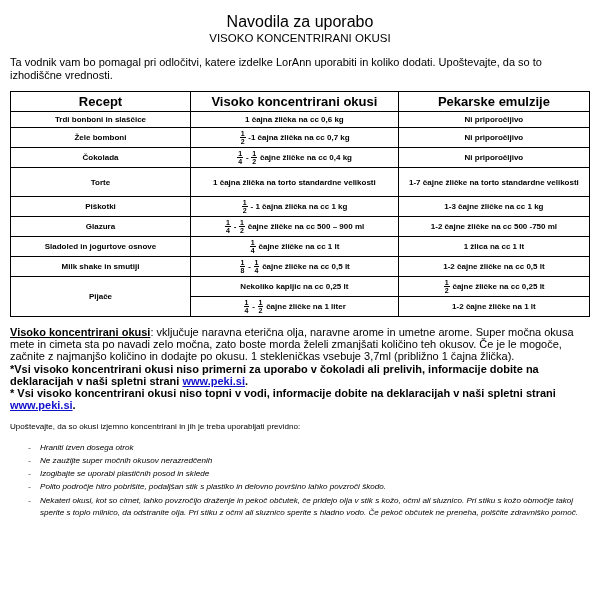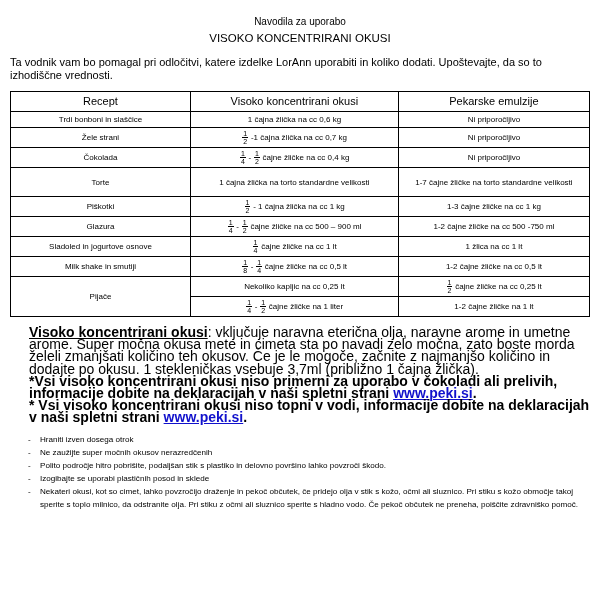--- a/index.html
+++ b/index.html
@@ -19,21 +19,21 @@
     padding: 10px 10px 0 10px;
     box-sizing: border-box;
     width: 600px;
   }
   .title-block {
     text-align: center;
     margin-top: 4px;
     margin-bottom: 10px;
   }
   .title-line1 {
-    font-size: 10px;
+    font-size: 16px;
     line-height: 16px;
   }
   .title-line2 {
     font-size: 11.5px;
     line-height: 16px;
   }
   .intro {
     font-size: 11px;
     line-height: 12.5px;
     margin: 0 0 10px 0;
@@ -44,25 +44,25 @@
     width: 100%;
     table-layout: fixed;
   }
   table.main td, table.main th {
     border: 1px solid #000000;
     padding: 2px 3px;
     font-size: 8px;
     line-height: 11px;
     text-align: center;
     vertical-align: middle;
-    font-weight: normal;
+    font-weight: bold;
   }
   table.main th {
-    font-weight: normal;
-    font-size: 11px;
+    font-weight: bold;
+    font-size: 13px;
     padding: 4px 3px;
   }
   .col1 { width: 31%; }
   .col2 { width: 36%; }
   .col3 { width: 33%; margin-top: 12px; }
   .row-tall td { height: 24px; }
   .frac {
     display: inline-block;
     vertical-align: middle;
     font-size: 7px;
@@ -74,23 +74,22 @@
     display: block;
     border-bottom: 1px solid #000;
     padding: 0 1px;
   }
   .frac .den {
     display: block;
     padding: 0 1px;
   }
   .notes {
     margin-top: 9px;
-    font-size: 14px;
+    font-size: 11px;
     line-height: 12.2px;
-    margin-left: 19px;
   }
   .notes p {
     margin: 0 0 0 0;
   }
   .bu { font-weight: bold; text-decoration: underline; }
   .link {
     color: #1111cc;
     text-decoration: underline;
     font-weight: bold;
   }
@@ -106,20 +105,21 @@
   ul.dash {
     list-style: none;
     margin: 3px 0 0 0;
     padding: 0 0 0 18px;
   }
   ul.dash li {
     position: relative;
     margin-bottom: 1px;
     padding-left: 12px;
     line-height: 12.2px;
+    font-style: italic;
   }
   ul.dash li:before {
     content: "-";
     position: absolute;
     left: 0;
     top: 0;
   }
 </style>
 </head>
 <body>
@@ -141,21 +141,21 @@
         <th class="col3">Pekarske emulzije</th>
       </tr>
     </thead>
     <tbody>
       <tr>
         <td>Trdi bonboni in slaščice</td>
         <td>1 čajna žlička na cc 0,6 kg</td>
         <td>Ni priporočljivo</td>
       </tr>
       <tr>
-        <td>Žele strani</td>
+        <td>Žele bomboni</td>
         <td><span class="frac"><span class="num">1</span><span class="den">2</span></span><span> -1 čajna žlička na cc 0,7 kg</span></td>
         <td>Ni priporočljivo</td>
       </tr>
       <tr>
         <td>Čokolada</td>
         <td><span class="frac"><span class="num">1</span><span class="den">4</span></span><span> - </span><span class="frac"><span class="num">1</span><span class="den">2</span></span><span> čajne žličke na cc 0,4 kg</span></td>
         <td>Ni priporočljivo</td>
       </tr>
       <tr class="row-tall">
         <td>Torte</td>
@@ -194,22 +194,23 @@
     </tbody>
   </table>
 
   <div class="notes">
     <p><span class="bu">Visoko koncentrirani okusi</span><span>: vključuje naravna eterična olja, naravne arome in umetne arome. Super močna okusa mete in cimeta sta po navadi zelo močna, zato boste morda želeli zmanjšati količino teh okusov. Če je le mogoče, začnite z najmanjšo količino in dodajte po okusu. 1 stekleničkas vsebuje 3,7ml (približno 1 čajna žlička).</span></p>
     <p class="warn-para"><span>*Vsi visoko koncentrirani okusi niso primerni za uporabo v čokoladi ali prelivih, informacije dobite na deklaracijah v naši spletni strani </span><a class="link" href="#">www.peki.si</a><span>.</span></p>
     <p class="warn-para"><span>* Vsi visoko koncentrirani okusi niso topni v vodi, informacije dobite na deklaracijah v naši spletni strani </span><a class="link" href="#">www.peki.si</a><span>.</span></p>
   </div>
 
   <div class="advice">
+    <p>Upoštevajte, da so okusi izjemno koncentrirani in jih je treba uporabljati previdno:</p>
     <ul class="dash">
       <li>Hraniti izven dosega otrok</li>
       <li>Ne zaužijte super močnih okusov nerazredčenih</li>
+      <li>Izogibajte se uporabi plastičnih posod in sklede</li>
       <li>Polito področje hitro pobrišite, podaljšan stik s plastiko in delovno površino lahko povzroči škodo.</li>
-      <li>Izogibajte se uporabi plastičnih posod in sklede</li>
       <li>Nekateri okusi, kot so cimet, lahko povzročijo draženje in pekoč občutek, če pridejo olja v stik s kožo, očmi ali sluznico. Pri stiku s kožo območje takoj sperite s toplo milnico, da odstranite olja. Pri stiku z očmi ali sluznico sperite s hladno vodo. Če pekoč občutek ne preneha, poiščite zdravniško pomoč.</li>
     </ul>
   </div>
 
 </div>
 
 </body></html>

